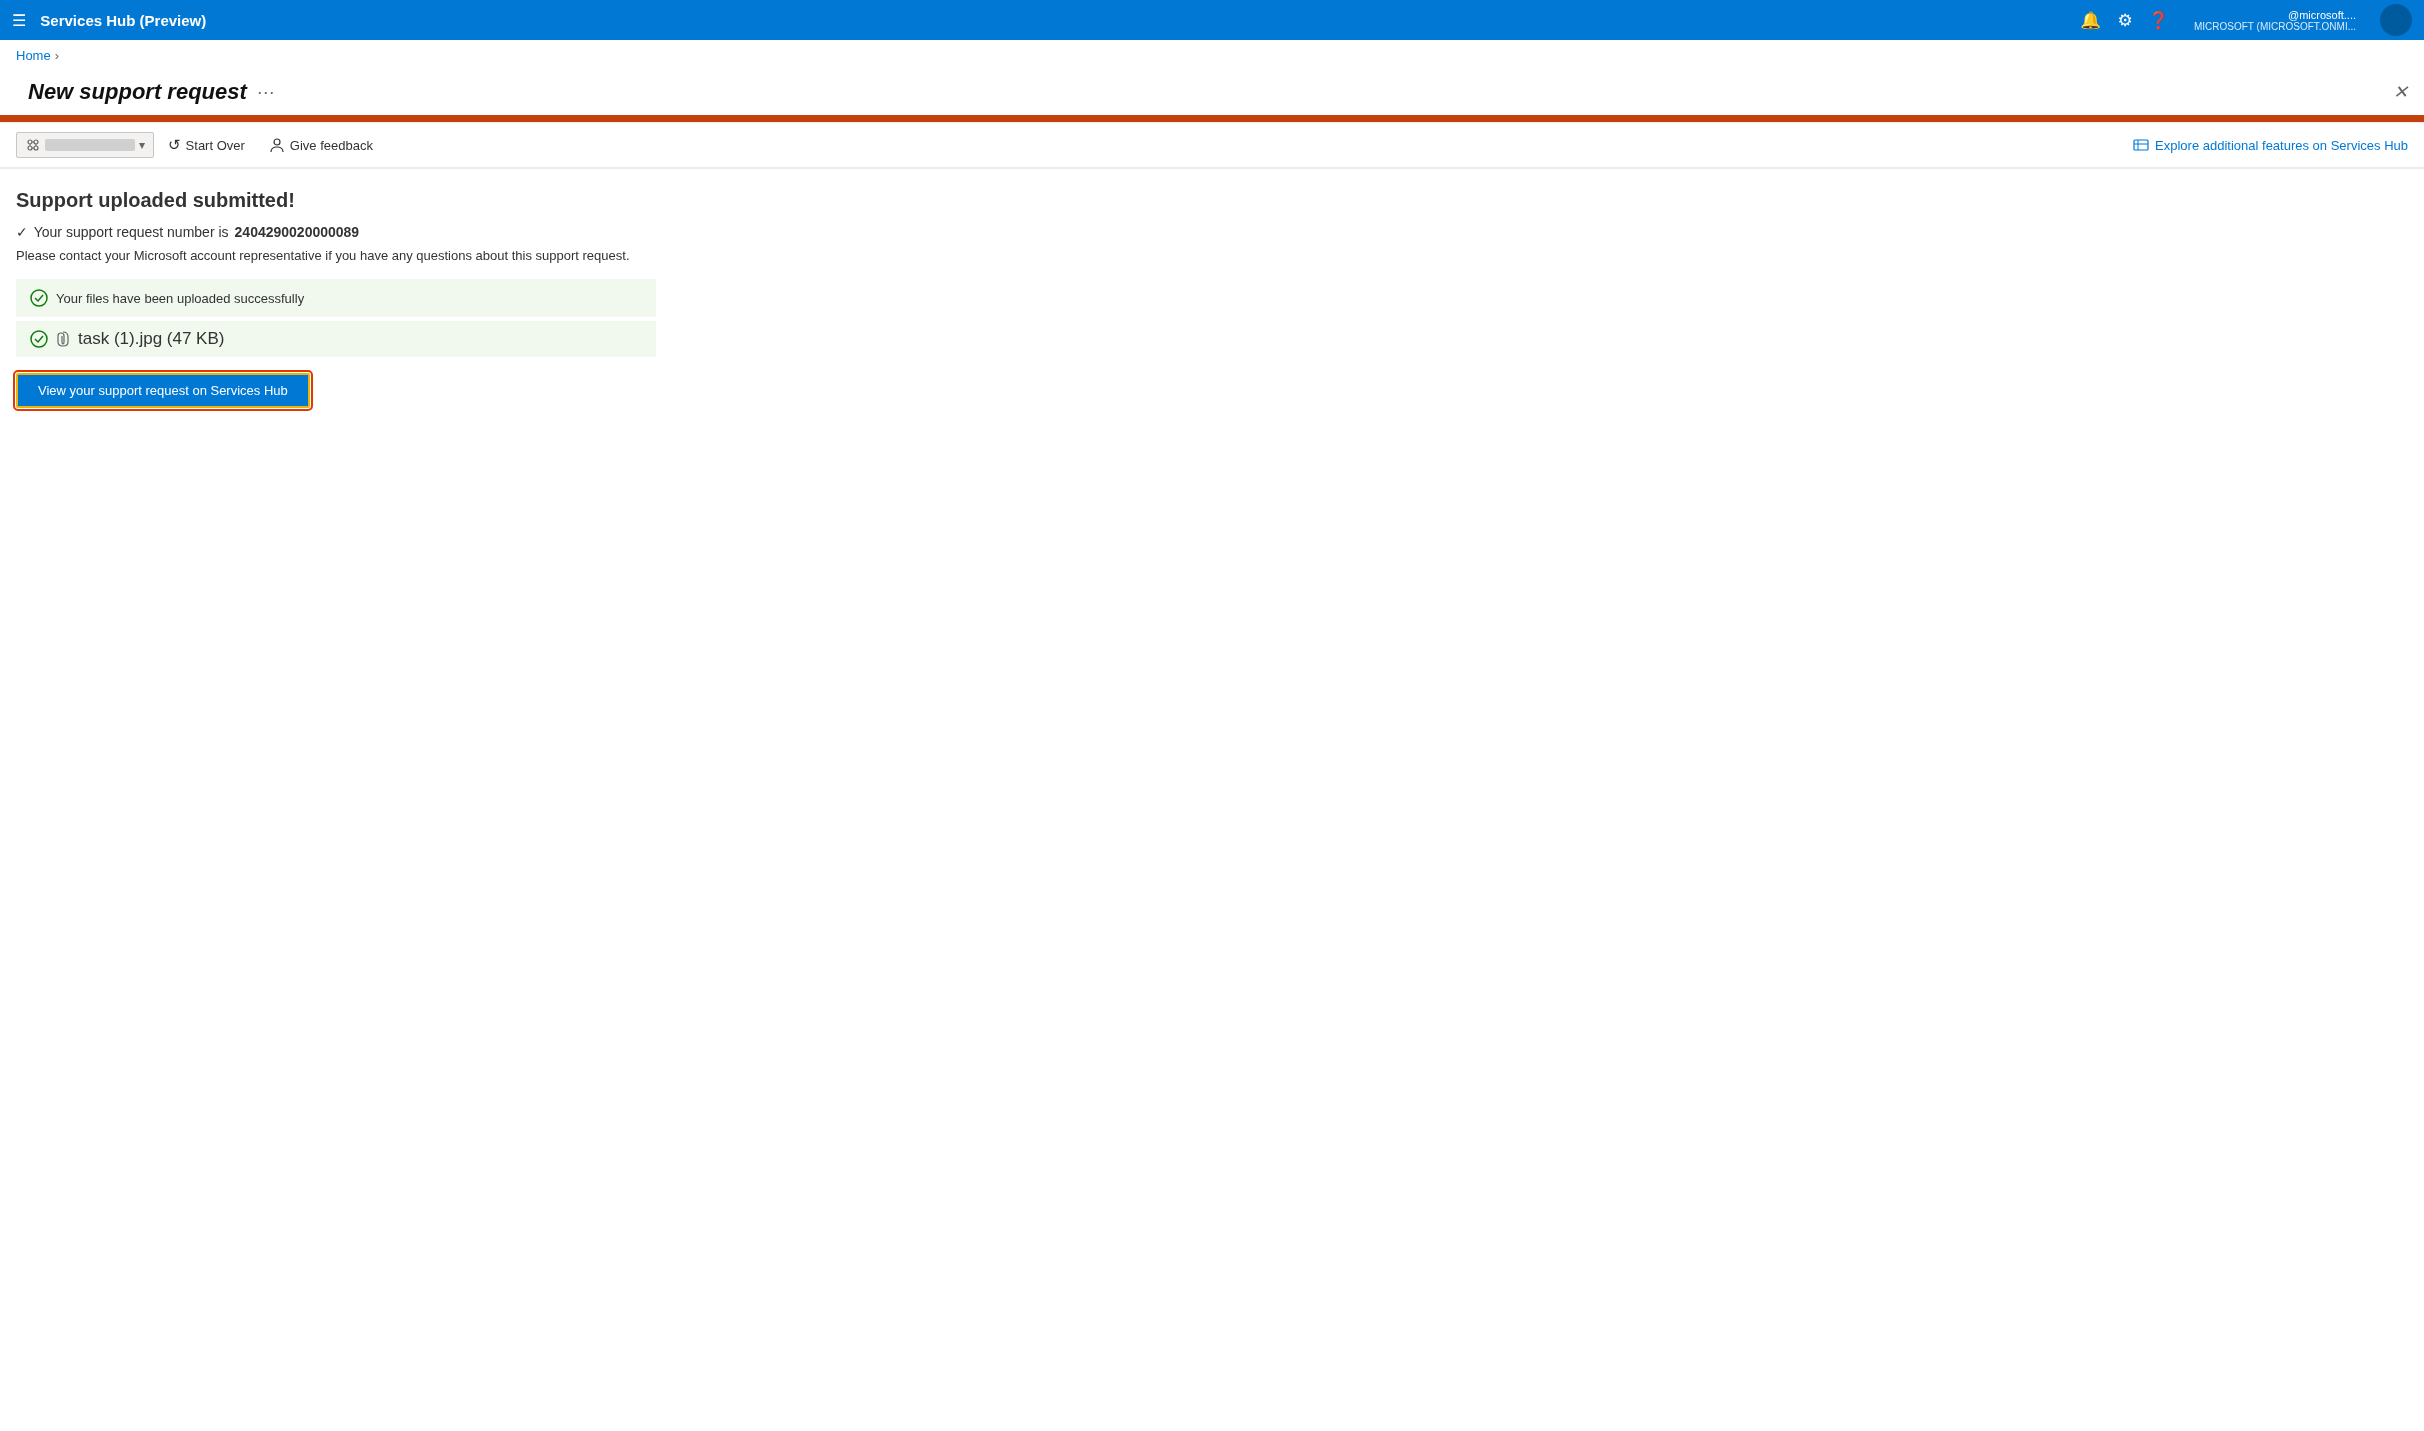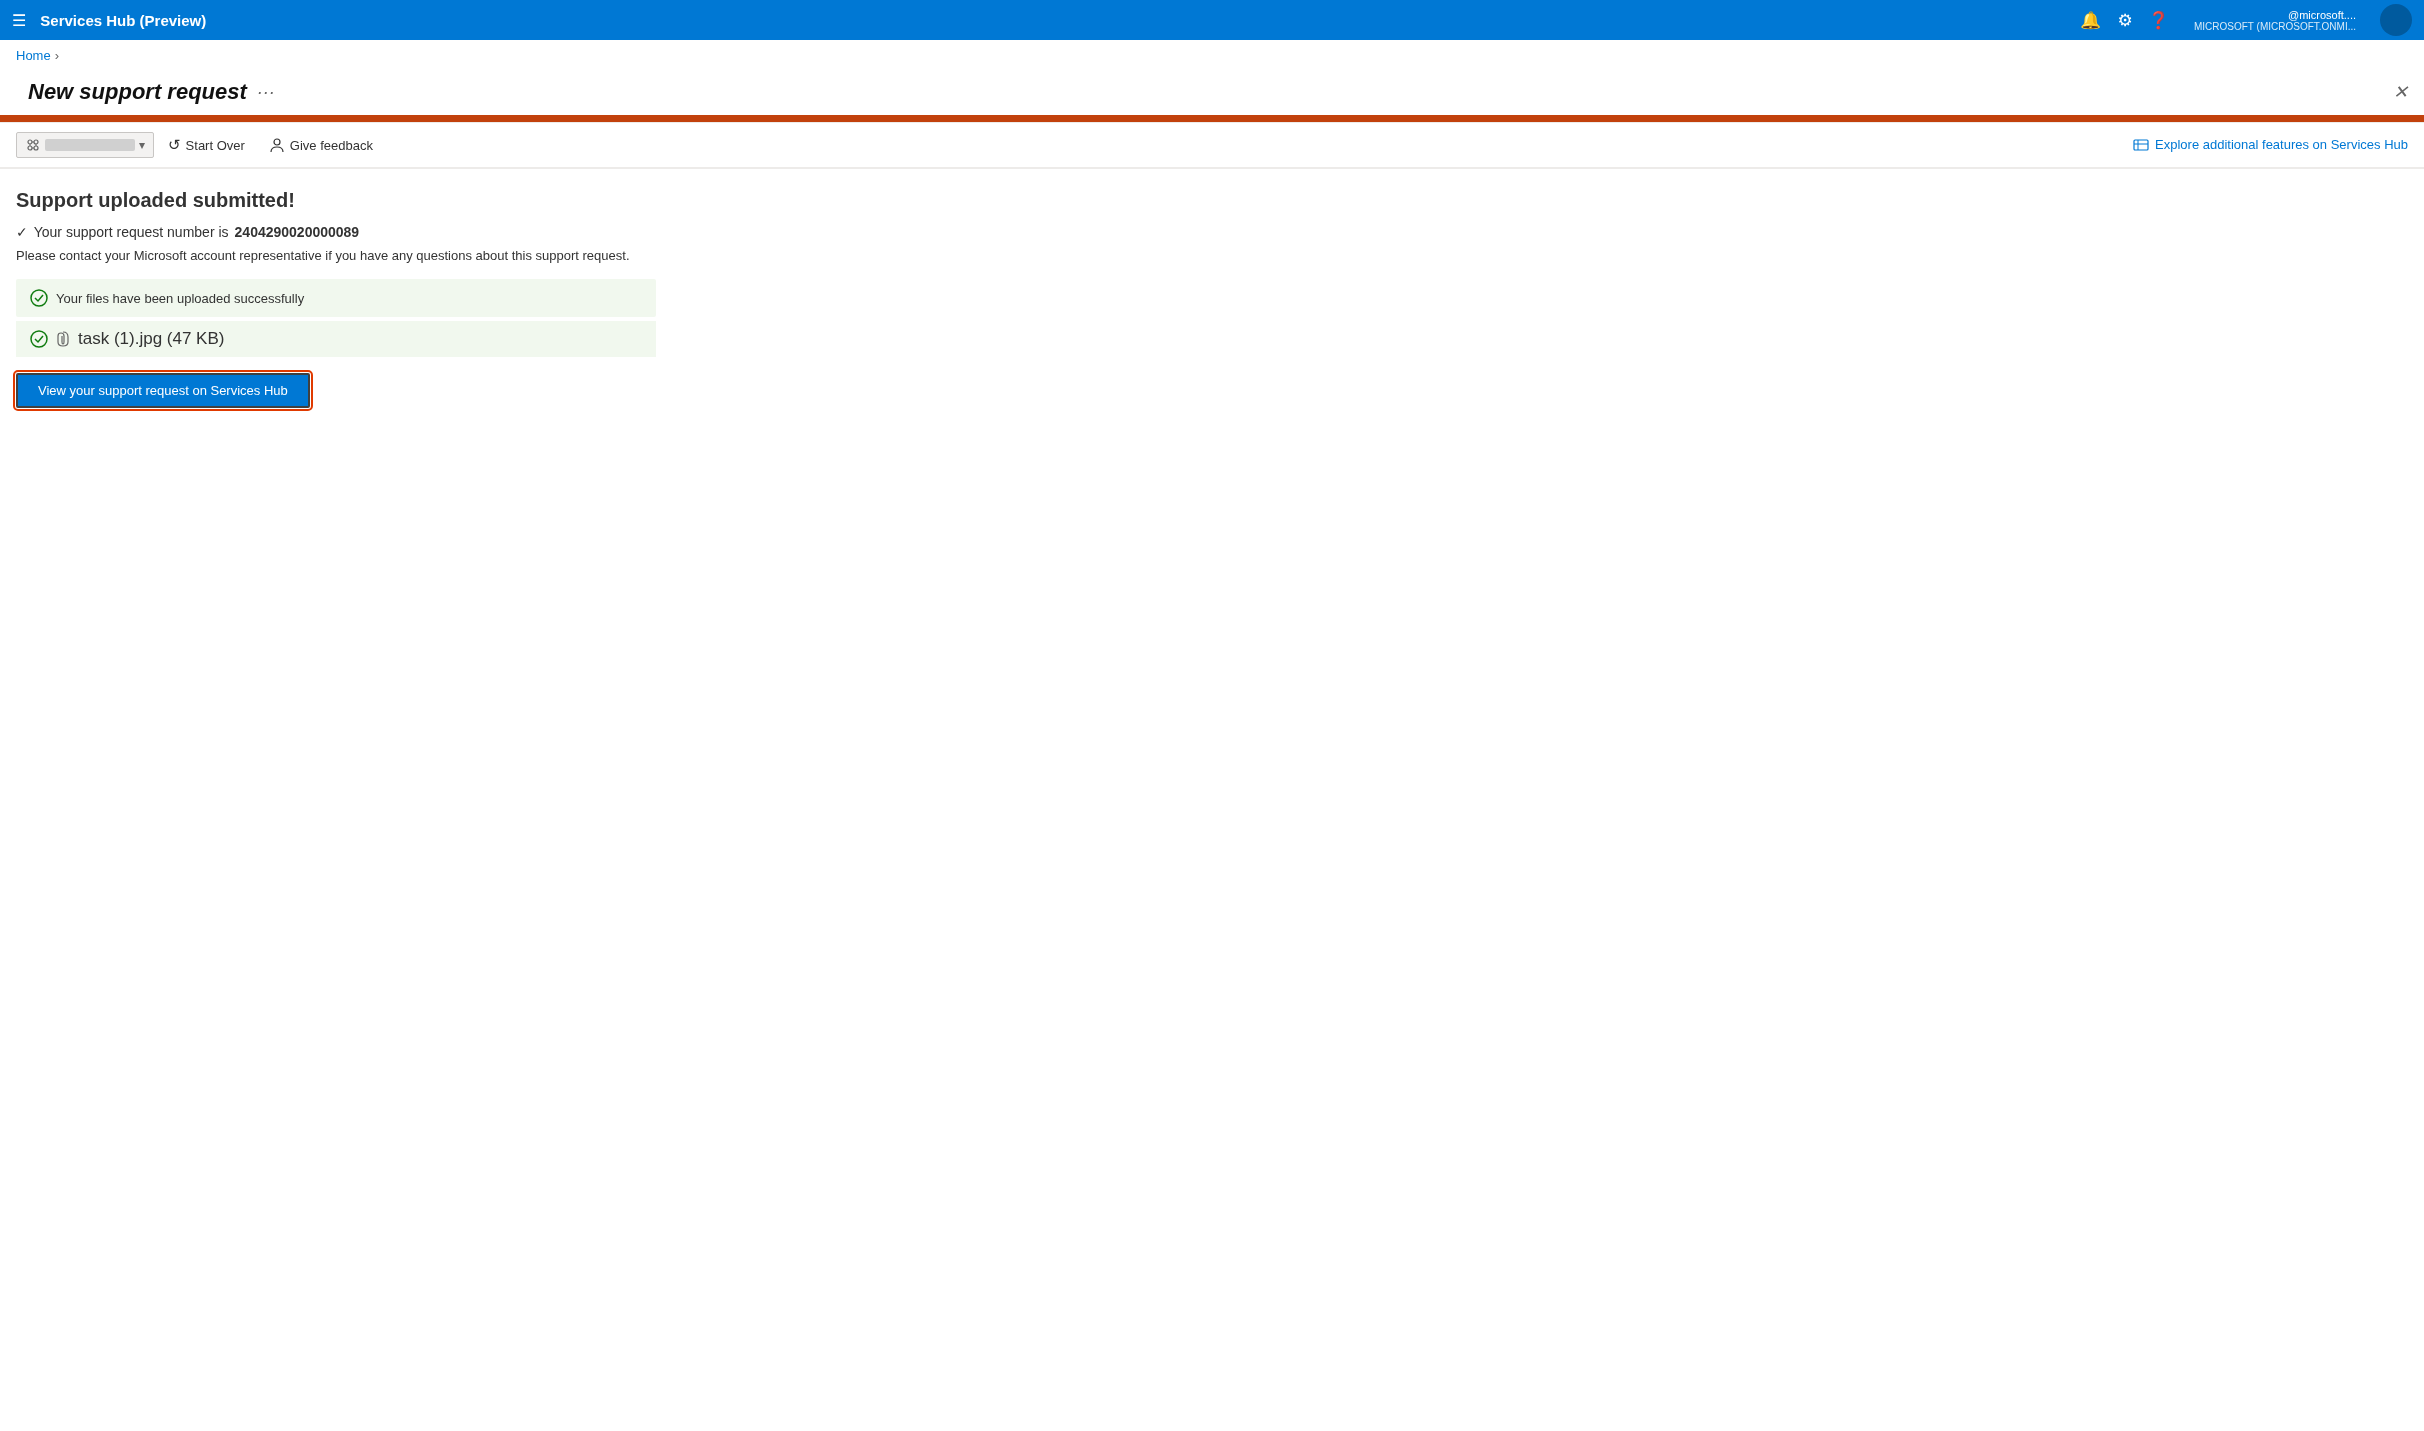--- a/index.html
+++ b/index.html
@@ -129,21 +129,21 @@
       background: transparent;
       border: none;
       cursor: pointer;
       font-size: 13px;
       color: #333;
       border-radius: 2px;
     }
     .toolbar-btn-icon { font-size: 15px; }
     .toolbar-right {
       display: flex;
-      align-items: flex-start;
+      align-items: center;
       gap: 6px;
       font-size: 13px;
       color: #0078d4;
       cursor: pointer;
     }
 
     
     .main-content {
       padding: 20px 16px;
     }
@@ -190,21 +190,21 @@
       font-size: 17px;
       background: #f1f8ee;
       max-width: 640px;
       margin-bottom: 16px;
     }
 
     
     .view-btn {
       background: #0078d4;
       color: #fff;
-      border: 2px solid #404040;
+      border: 2px solid #eab308;
       border-radius: 2px;
       padding: 8px 20px;
       font-size: 13px;
       cursor: pointer;
       font-weight: 500;
       outline: 2px solid #e03a00;
       outline-offset: 1px;
     }
 
     .divider-separator {

